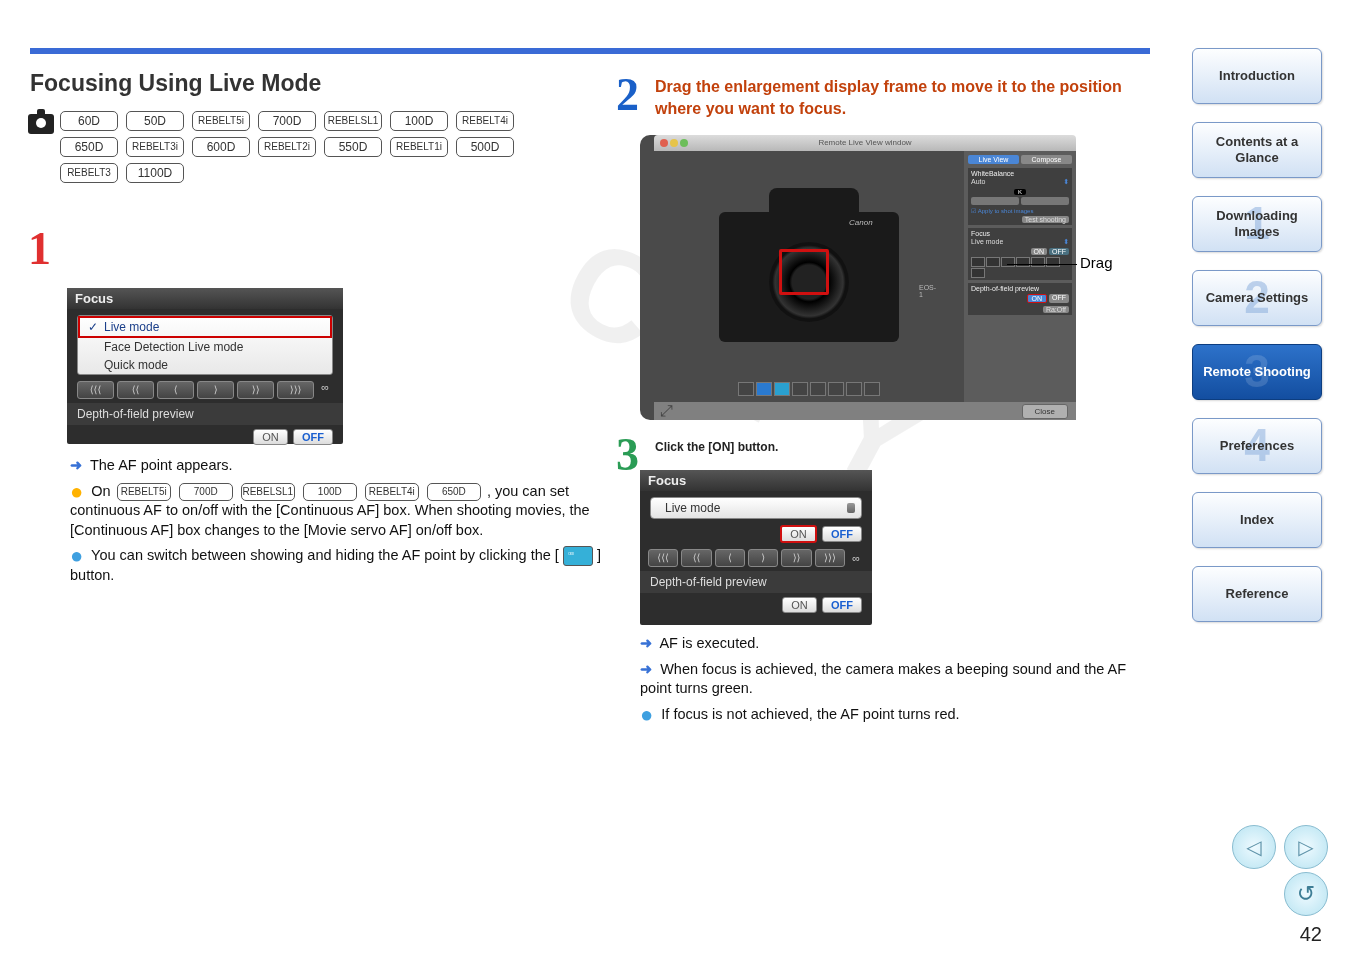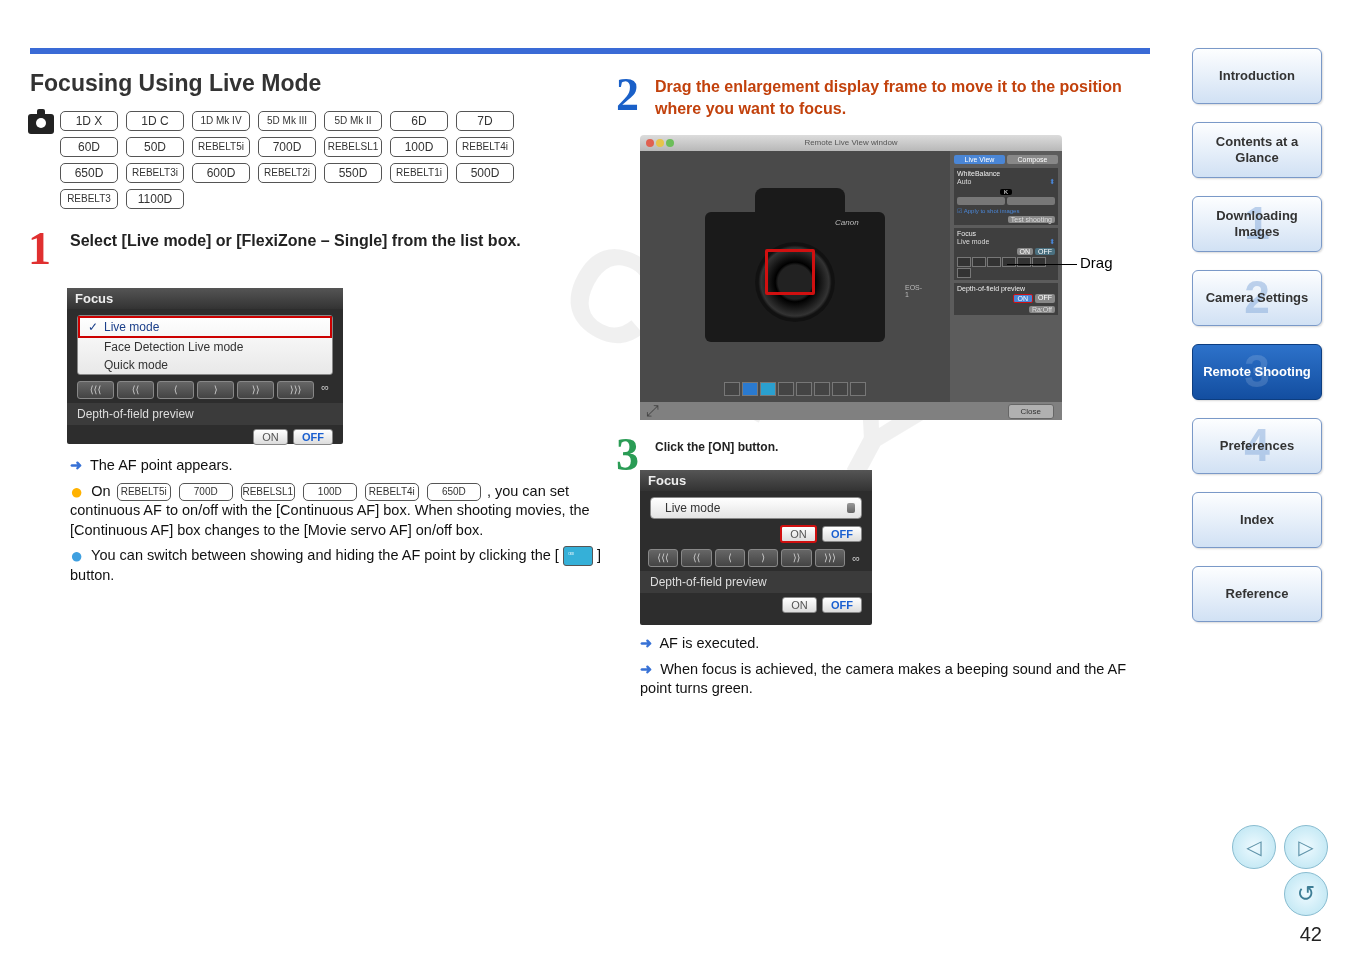--- a/index.html
+++ b/index.html
@@ -184,21 +184,21 @@
     position:relative;
   }
   .btn-icon:after{
     content:"▫▫▫"; font-size:8px; color:#fff;
     position:absolute; left:4px; top:2px; letter-spacing:-1px;
   }
   
   .lv-shot {
     position:absolute; left:640px; top:135px;
     width:422px; height:285px;
-    background:#4a4a4a; border-radius:10px;
+    background:#4a4a4a; border-radius:10px;padding-left:14px;
   }
   .lv-shot .titlebar {
     height: 16px;
     background: linear-gradient(#dcdcdc,#b8b8b8);
     border-radius:4px 4px 0 0;
     font-size:8px; text-align:center; color:#555;
     line-height:16px;
     position:relative;
   }
   .lv-dots { position:absolute; left:6px; top:2px; }
@@ -389,29 +389,20 @@
 <div class="page">
 
   <div class="top-rule"></div>
 
   <div class="heading">Focusing Using Live Mode</div>
 
   <div class="camera-icon"></div>
 
   <div class="models">
     <div class="model-row">
-      <span class="model">1D X</span>
-      <span class="model">1D C</span>
-      <span class="model small">1D Mk IV</span>
-      <span class="model small">5D Mk III</span>
-      <span class="model small">5D Mk II</span>
-      <span class="model">6D</span>
-      <span class="model">7D</span>
-    </div>
-    <div class="model-row">
       <span class="model">60D</span>
       <span class="model">50D</span>
       <span class="model small">REBELT5i</span>
       <span class="model">700D</span>
       <span class="model small">REBELSL1</span>
       <span class="model">100D</span>
       <span class="model small">REBELT4i</span>
     </div>
     <div class="model-row">
       <span class="model">650D</span>
@@ -422,21 +413,20 @@
       <span class="model small">REBELT1i</span>
       <span class="model">500D</span>
     </div>
     <div class="model-row">
       <span class="model small">REBELT3</span>
       <span class="model">1100D</span>
     </div>
   </div>
 
   <div class="step-num step1">1</div>
-  <div class="step1-text">Select [Live mode] or [FlexiZone – Single] from the list box.</div>
 
   <div class="focus-panel1">
     <div class="fp-title">Focus</div>
     <div class="fp-menu">
       <div class="fp-menu-item sel">Live mode</div>
       <div class="fp-menu-item">Face Detection Live mode</div>
       <div class="fp-menu-item">Quick mode</div>
     </div>
     <div class="fp-row-arrows">
       <span class="fp-arrow">⟨⟨⟨</span>
@@ -595,20 +585,24 @@
 
   <div class="bullets3">
     <div class="bullet-row">
       <span class="arrow-b">➜</span>
       <span>AF is executed.</span>
     </div>
     <div class="bullet-row">
       <span class="arrow-b">➜</span>
       <span>When focus is achieved, the camera makes a beeping sound and the AF point turns green.</span>
     </div>
+    <div class="bullet-row">
+      <span class="dot-b blue">●</span>
+      <span>If focus is not achieved, the AF point turns red.</span>
+    </div>
   </div>
 
   <div class="sidebar">
     <div class="sb-btn">
       <span class="lbl">Introduction</span>
     </div>
     <div class="sb-btn">
       <span class="lbl">Contents at a Glance</span>
     </div>
     <div class="sb-btn">

